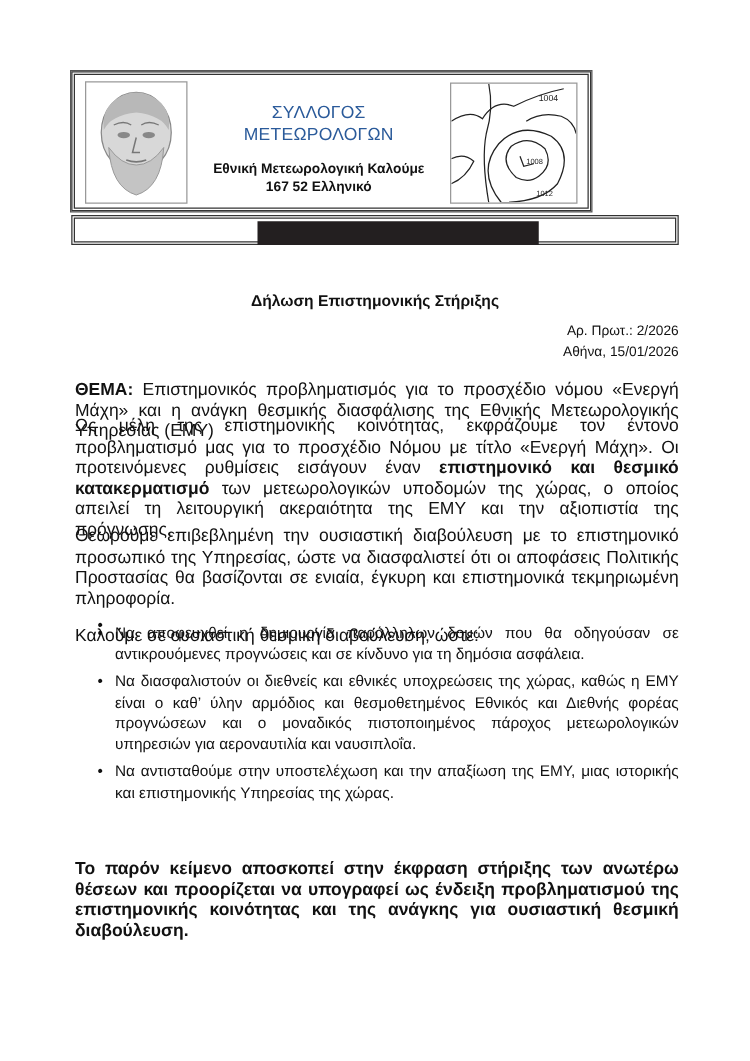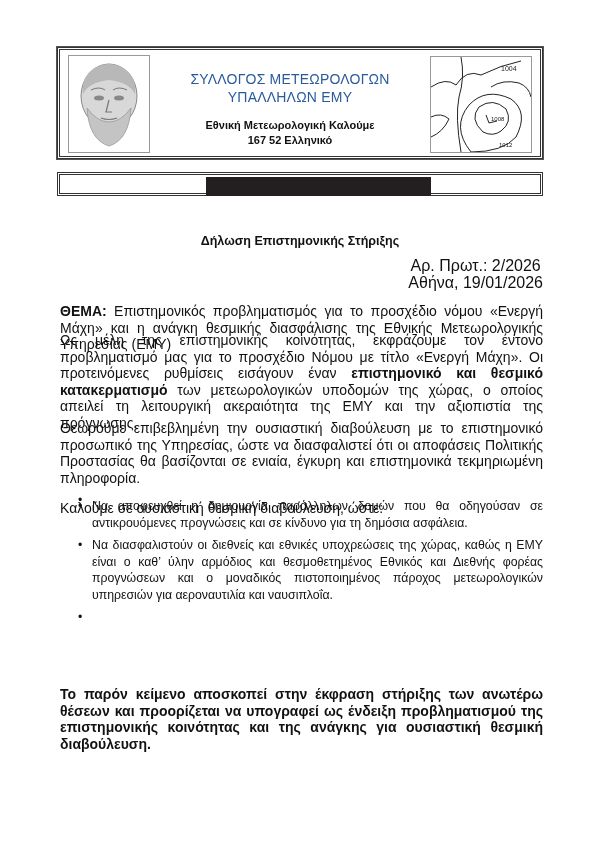--- a/index.html
+++ b/index.html
@@ -1,37 +1,37 @@
 <!DOCTYPE html>
 <html><head>
 <meta charset="utf-8">
 <style>
   html, body { margin: 0; padding: 0; background: #ffffff; }
   body { width: 600px; height: 849px; position: relative; overflow: hidden;
          font-family: "Liberation Sans", "DejaVu Sans", sans-serif; color: #111; }
 
-  .header-box { position: absolute; left: 57px; top: 47px; width: 486px; height: 112px;
+  .header-box { position: absolute; left: 57px; top: 57px; width: 416px; height: 112px;
                 border: 3px double #333; box-sizing: border-box; outline: 1px solid #555; }
   .portrait { position: absolute; left: 8px; top: 5px; width: 80px; height: 96px;
               border: 1px solid #999; background: #fff; overflow: hidden; }
   .wmap { position: absolute; right: 8px; top: 6px; width: 100px; height: 95px;
           border: 1px solid #999; background: #fff; overflow: hidden; }
   .org-name { position: absolute; left: 100px; right: 120px; top: 20px; text-align: center;
               color: #2a5a9a; font-size: 14px; line-height: 18px; letter-spacing: 0.2px; }
   .org-name .l2 { display: block; }
   .org-sub { position: absolute; left: 100px; right: 120px; top: 68px; text-align: center;
              font-size: 11px; font-weight: bold; line-height: 15px; color: #111; }
 
   .band { position: absolute; left: 57px; top: 172px; width: 486px; height: 24px;
           border: 3px double #333; box-sizing: border-box; }
   .redact { position: absolute; left: 146px; top: 2px; width: 225px; height: 19px; background: #231f20; }
 
   .doc-title { position: absolute; left: 0; width: 600px; top: 234px; text-align: center;
                font-size: 12.5px; font-weight: bold; }
-  .refs { position: absolute; right: 57px; top: 257px; text-align: center; font-size: 16px; line-height: 17px; }
+  .refs { position: absolute; right: 57px; top: 257px; text-align: right; font-size: 11px; line-height: 17px; }
 
   .body-text { position: absolute; left: 60px; width: 483px; font-size: 14px; line-height: 16.5px;
                text-align: justify; }
   .subject { top: 303px; }
   .p1 { top: 332px; }
   .p2 { top: 420px; }
   .p3 { top: 472px; margin-top: 28px; }
   ul.reqs { position: absolute; left: 60px; width: 483px; top: 492px; margin: 0; padding: 0; list-style: none;
             font-size: 12.3px; line-height: 16.5px; }
   ul.reqs li { position: relative; padding-left: 32px; text-align: justify; margin-bottom: 6px; }
@@ -50,21 +50,20 @@
       <path d="M18 52 Q20 84 40 90 Q60 84 62 52 Q52 66 40 66 Q28 66 18 52Z" fill="#c4c4c4" stroke="#999" stroke-width="0.8"></path>
       <ellipse cx="30" cy="42" rx="5" ry="2.5" fill="#888"></ellipse>
       <ellipse cx="50" cy="42" rx="5" ry="2.5" fill="#888"></ellipse>
       <path d="M40 44 L37 56 L43 56" fill="none" stroke="#777" stroke-width="1.2"></path>
       <path d="M32 62 Q40 65 48 62" fill="none" stroke="#777" stroke-width="1.2"></path>
       <path d="M22 34 Q30 30 36 34 M44 34 Q50 30 58 34" fill="none" stroke="#777" stroke-width="1"></path>
     </svg>
   </div>
   <div class="org-name">
     <span>ΣΥΛΛΟΓΟΣ ΜΕΤΕΩΡΟΛΟΓΩΝ</span>
-    <span class="l2">ΥΠΑΛΛΗΛΩΝ ΕΜΥ</span>
   </div>
   <div class="org-sub">
     <div>Εθνική Μετεωρολογική Καλούμε</div>
     <div>167 52 Ελληνικό</div>
   </div>
   <div class="wmap">
     <svg width="100" height="95" viewBox="0 0 100 95" fill="none" stroke="#222" stroke-width="1">
       <path d="M0 30 Q15 20 25 28 Q35 12 50 18 Q70 8 90 4"></path>
       <path d="M30 0 Q34 20 28 40 Q24 60 30 95"></path>
       <path d="M40 95 Q20 70 38 48 Q55 30 80 42 Q98 55 85 80 Q72 95 40 95"></path>
@@ -80,35 +79,35 @@
 </div>
 
 <div class="band">
   <div class="redact"></div>
 </div>
 
 <div class="doc-title">Δήλωση Επιστημονικής Στήριξης</div>
 
 <div class="refs">
   <div>Αρ. Πρωτ.: 2/2026</div>
-  <div>Αθήνα, 19/01/2026</div>
+  <div>Αθήνα, 15/01/2026</div>
 </div>
 
 <div class="body-text subject">
   <b>ΘΕΜΑ:</b><span> Επιστημονικός προβληματισμός για το προσχέδιο νόμου «Ενεργή Μάχη» και η ανάγκη θεσμικής διασφάλισης της Εθνικής Μετεωρολογικής Υπηρεσίας (ΕΜΥ)</span>
 </div>
 
 <div class="body-text p1">
   <span>Ως μέλη της επιστημονικής κοινότητας, εκφράζουμε τον έντονο προβληματισμό μας για το προσχέδιο Νόμου με τίτλο «Ενεργή Μάχη». Οι προτεινόμενες ρυθμίσεις εισάγουν έναν </span><b>επιστημονικό και θεσμικό κατακερματισμό</b><span> των μετεωρολογικών υποδομών της χώρας, ο οποίος απειλεί τη λειτουργική ακεραιότητα της ΕΜΥ και την αξιοπιστία της πρόγνωσης.</span>
 </div>
 
 <div class="body-text p2">Θεωρούμε επιβεβλημένη την ουσιαστική διαβούλευση με το επιστημονικό προσωπικό της Υπηρεσίας, ώστε να διασφαλιστεί ότι οι αποφάσεις Πολιτικής Προστασίας θα βασίζονται σε ενιαία, έγκυρη και επιστημονικά τεκμηριωμένη πληροφορία.</div>
 
 <div class="body-text p3">Καλούμε σε ουσιαστική θεσμική διαβούλευση, ώστε:</div>
 
 <ul class="reqs">
   <li><span class="bullet">•</span></li>
   <li><span class="bullet">•</span><span>Να αποφευχθεί η δημιουργία παράλληλων δομών που θα οδηγούσαν σε αντικρουόμενες προγνώσεις και σε κίνδυνο για τη δημόσια ασφάλεια.</span></li>
   <li><span class="bullet">•</span><span>Να διασφαλιστούν οι διεθνείς και εθνικές υποχρεώσεις της χώρας, καθώς η ΕΜΥ είναι ο καθ’ ύλην αρμόδιος και θεσμοθετημένος Εθνικός και Διεθνής φορέας προγνώσεων και ο μοναδικός πιστοποιημένος πάροχος μετεωρολογικών υπηρεσιών για αεροναυτιλία και ναυσιπλοΐα.</span></li>
-  <li><span class="bullet">•</span></li>
+  <li><span class="bullet">•</span><span>Να αντισταθούμε στην υποστελέχωση και την απαξίωση της ΕΜΥ, μιας ιστορικής και επιστημονικής Υπηρεσίας της χώρας.</span></li>
 </ul>
 
 <div class="body-text closing">Το παρόν κείμενο αποσκοπεί στην έκφραση στήριξης των ανωτέρω θέσεων και προορίζεται να υπογραφεί ως ένδειξη προβληματισμού της επιστημονικής κοινότητας και της ανάγκης για ουσιαστική θεσμική διαβούλευση.</div>
 
 </body></html>

